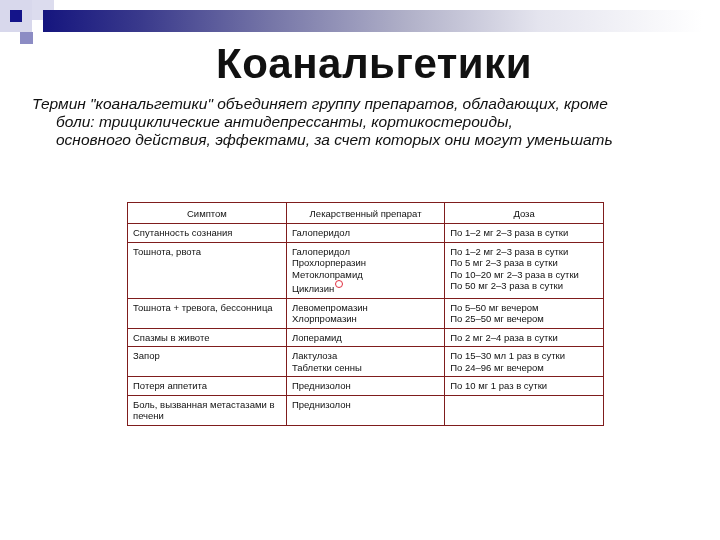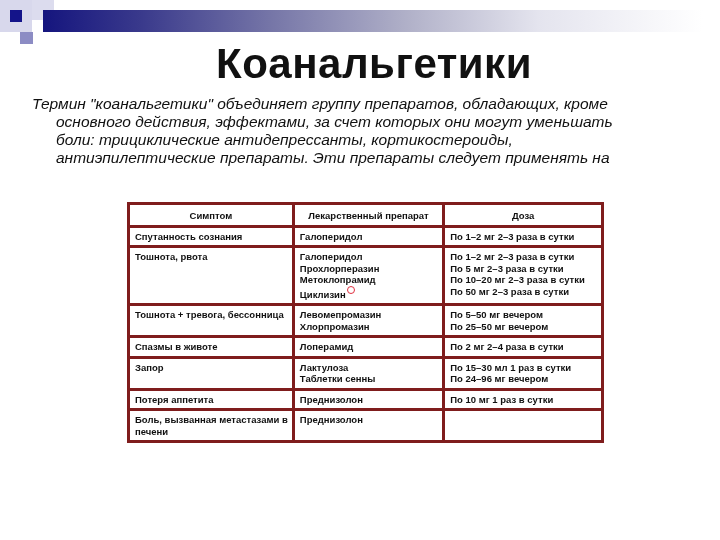--- a/index.html
+++ b/index.html
@@ -10,42 +10,41 @@
   .sq3 { left: 32px; top: 0; width: 22px; height: 20px; background: #dcdcee; }
   .sq4 { left: 20px; top: 32px; width: 13px; height: 12px; background: #8c8cc4; }
   .bar { position: absolute; left: 43px; top: 10px; width: 660px; height: 22px;
          background: linear-gradient(to right, #15157e 0%, #3a3a8c 15%, #7777a8 35%, #b0b0c8 55%, #e4e4ee 75%, #ffffff 100%); }
   .title { position: absolute; left: 0; width: 720px; top: 40px; text-align: center; font-size: 42px; font-weight: bold; color: #111; letter-spacing: 0.5px; padding-left: 28px; box-sizing: border-box; }
   .intro { position: absolute; left: 32px; top: 95px; width: 670px; font-size: 15.5px; font-style: italic; color: #111; line-height: 18px; }
   .intro .line { display: block; white-space: nowrap; }
   .intro .indent { padding-left: 24px; }
   .intro .last { margin-top: 14px; padding-left: 24px; font-size: 16px; }
   table.drugs { position: absolute; left: 127px; top: 202px; width: 477px; border-collapse: collapse; font-size: 9.5px; color: #111; }
-  table.drugs td, table.drugs th { border: 3px solid #7f1d1d; vertical-align: top; padding: 3px 4px 3px 5px; line-height: 11.5px; font-weight: bold; }
+  table.drugs td, table.drugs th { border: 1px solid #7f1d1d; vertical-align: top; padding: 3px 4px 3px 5px; line-height: 11.5px; font-weight: normal; }
   table.drugs th { text-align: center; padding: 5px 4px 3px 4px; height: 11px; }
   .c1 { width: 150px; } .c2 { width: 150px; margin-left: 8px; } .c3 { width: 150px; }
   .ml { display: block; white-space: nowrap; }
   .marker { display: inline-block; width: 6px; height: 6px; border: 1.5px solid #e03040; border-radius: 50%; margin-left: 1px; vertical-align: 4px; }
 </style>
 </head>
 <body>
 
 <div class="deco sq1"></div>
 <div class="deco sq3"></div>
 <div class="deco sq4"></div>
 <div class="bar"></div>
 <div class="deco sq2"></div>
 
 <div class="title">Коанальгетики</div>
 
 <div class="intro">
   <span class="line">Термин "коанальгетики" объединяет группу препаратов, обладающих, кроме</span>
+  <span class="line indent">боли: трициклические антидепрессанты, кортикостероиды,</span>
   <span class="line indent">основного действия, эффектами, за счет которых они могут уменьшать</span>
-  <span class="line indent">боли: трициклические антидепрессанты, кортикостероиды,</span>
-  <span class="line indent">антиэпилептические препараты. Эти препараты следует применять на</span>
 </div>
 
 <table class="drugs">
   <thead>
     <tr>
       <th class="c1">Симптом</th>
       <th class="c2">Лекарственный препарат</th>
       <th class="c3">Доза</th>
     </tr>
   </thead>

